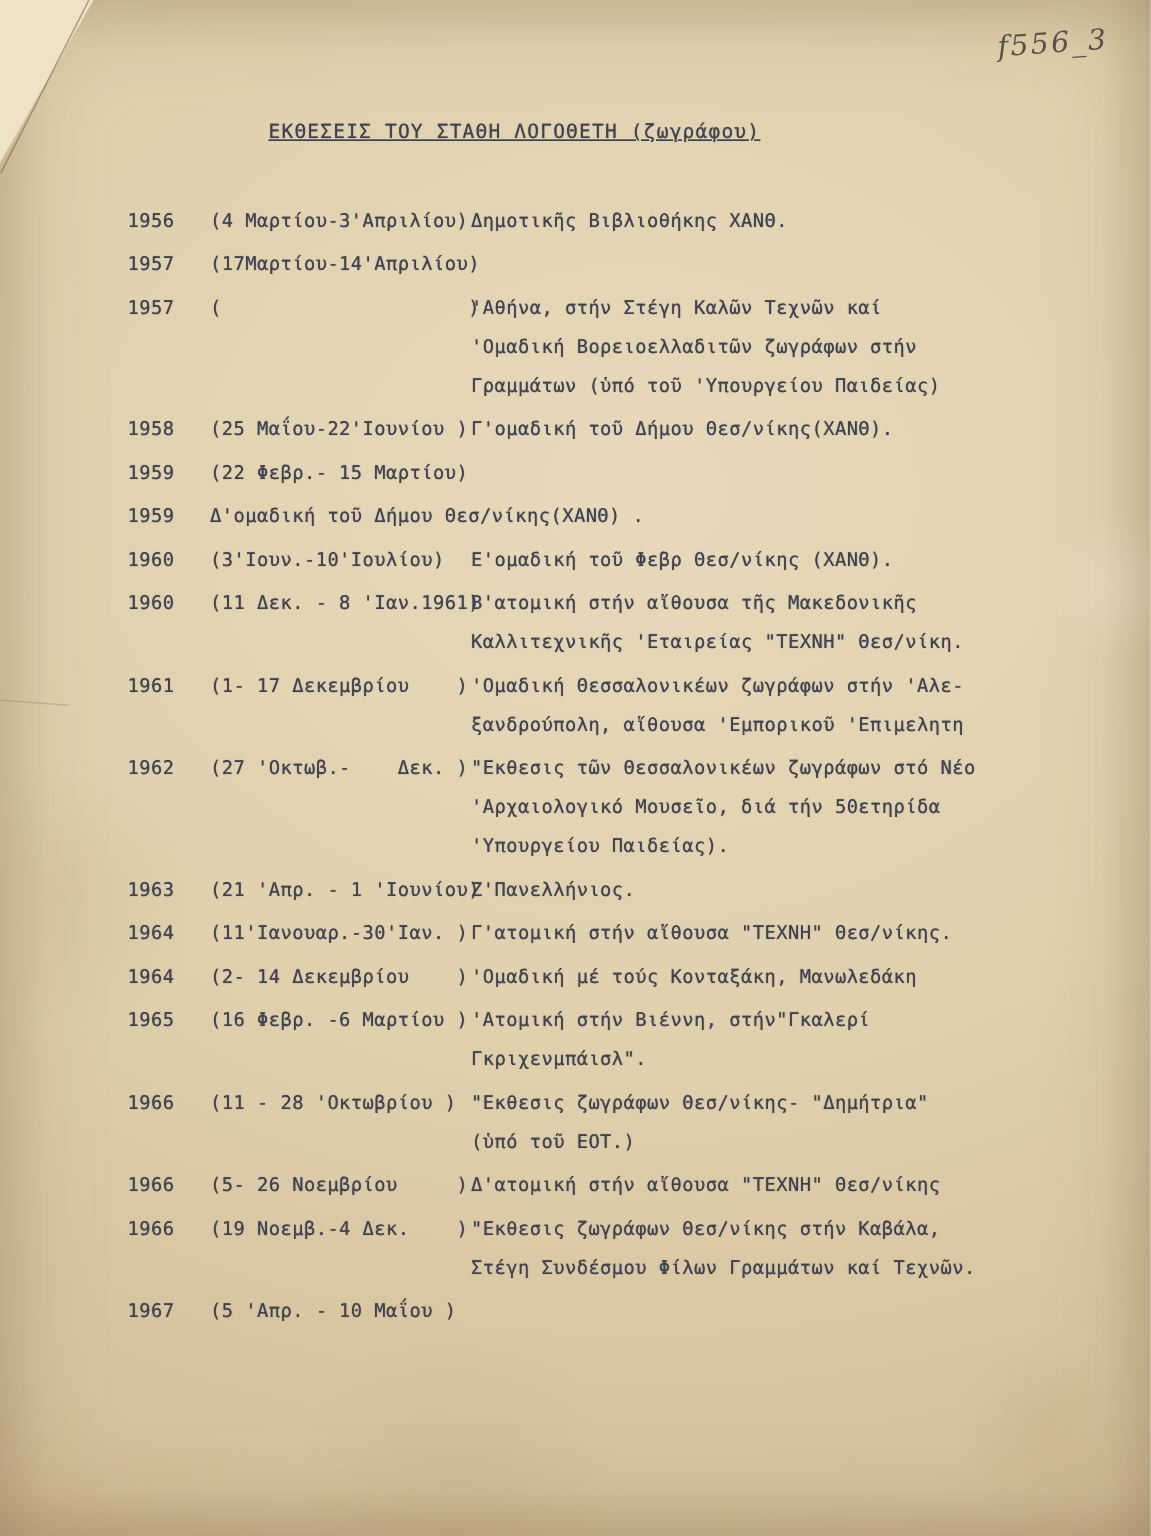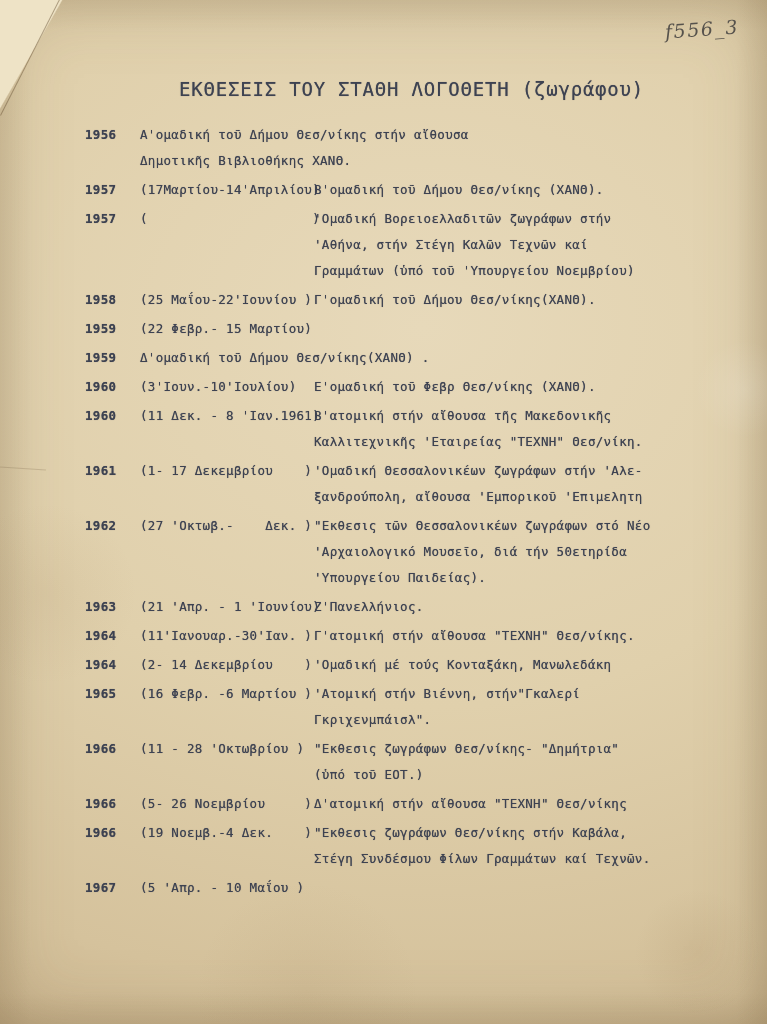--- a/index.html
+++ b/index.html
@@ -80,36 +80,36 @@
     left: 85px;
     top: 76px;
     width: 650px;
     color: #3d4251;
     font-size: 12.5px;
     letter-spacing: 0.3px;
     text-shadow: 0 0 0.7px rgba(61, 66, 81, 0.75);
   }
 
   .title {
-    font-size: 19px;
+    font-size: 13px;
     font-weight: normal;
-    margin: 0 0 20px 94px;
+    margin: 0 0 32px 94px;
     letter-spacing: 0.8px;
     line-height: 26px;
+    text-decoration: underline;
   }
 
   .row {
     display: flex;
     margin-bottom: 3px;
   }
   .year {
     width: 55px;
     flex-shrink: 0;
     line-height: 26px;
-    font-weight: bold;
   }
   .date {
     width: 174px;
     flex-shrink: 0;
     white-space: pre;
     line-height: 26px;
   }
   .desc {
     flex: 1;
   }
@@ -126,39 +126,36 @@
   <div class="crease"></div>
 
   <div class="annotation">f556_3</div>
 
   <div class="content">
     <h1 class="title">ΕΚΘΕΣΕΙΣ ΤΟΥ ΣΤΑΘΗ ΛΟΓΟΘΕΤΗ (ζωγράφου)</h1>
 
     <div class="entries" id="entries">
         <div class="row">
           <span class="year">1956</span>
-          <div class="desc">
-            <div class="line">Α'ομαδική τοῦ Δήμου Θεσ/νίκης στήν αἴθουσα</div>
+          <span class="date">(4 Μαρτίου-3'Απριλίου)</span>
+          <div class="desc">
             <div class="line">Δημοτικῆς Βιβλιοθήκης ΧΑΝΘ.</div>
           </div>
         </div>
         <div class="row">
           <span class="year">1957</span>
           <span class="date">(17Μαρτίου-14'Απριλίου)</span>
-          <div class="desc">
-            <div class="line">Β'ομαδική τοῦ Δήμου Θεσ/νίκης (ΧΑΝΘ).</div>
-          </div>
         </div>
         <div class="row">
           <span class="year">1957</span>
           <span class="date">(                     )</span>
           <div class="desc">
+            <div class="line">'Αθήνα, στήν Στέγη Καλῶν Τεχνῶν καί</div>
             <div class="line">'Ομαδική Βορειοελλαδιτῶν ζωγράφων στήν</div>
-            <div class="line">'Αθήνα, στήν Στέγη Καλῶν Τεχνῶν καί</div>
-            <div class="line">Γραμμάτων (ὑπό τοῦ 'Υπουργείου Νοεμβρίου)</div>
+            <div class="line">Γραμμάτων (ὑπό τοῦ 'Υπουργείου Παιδείας)</div>
           </div>
         </div>
         <div class="row">
           <span class="year">1958</span>
           <span class="date">(25 Μαΐου-22'Ιουνίου )</span>
           <div class="desc">
             <div class="line">Γ'ομαδική τοῦ Δήμου Θεσ/νίκης(ΧΑΝΘ).</div>
           </div>
         </div>
         <div class="row">

